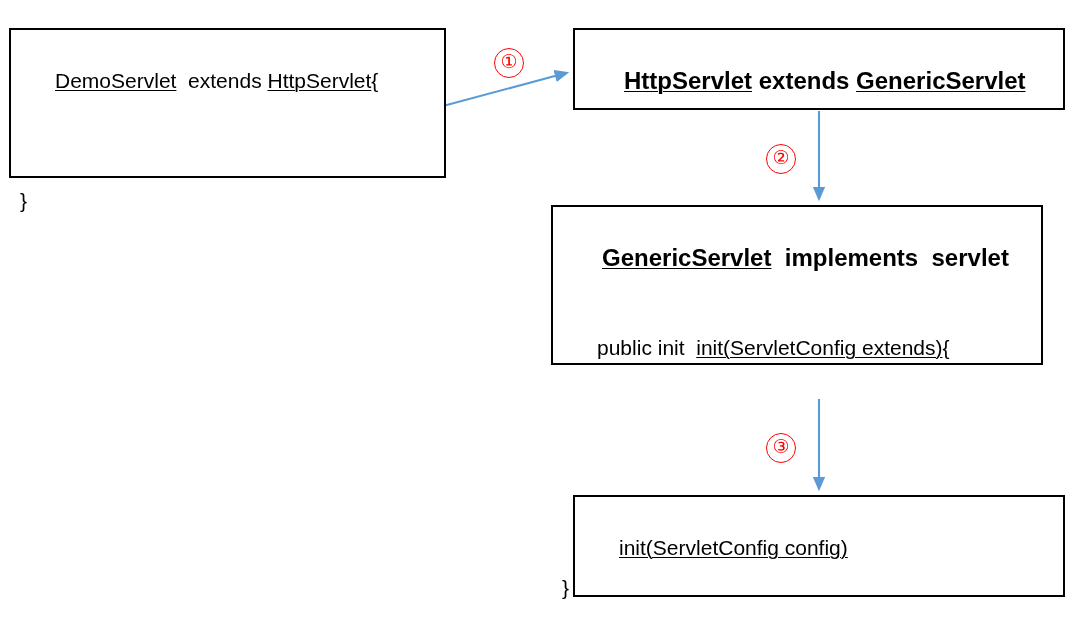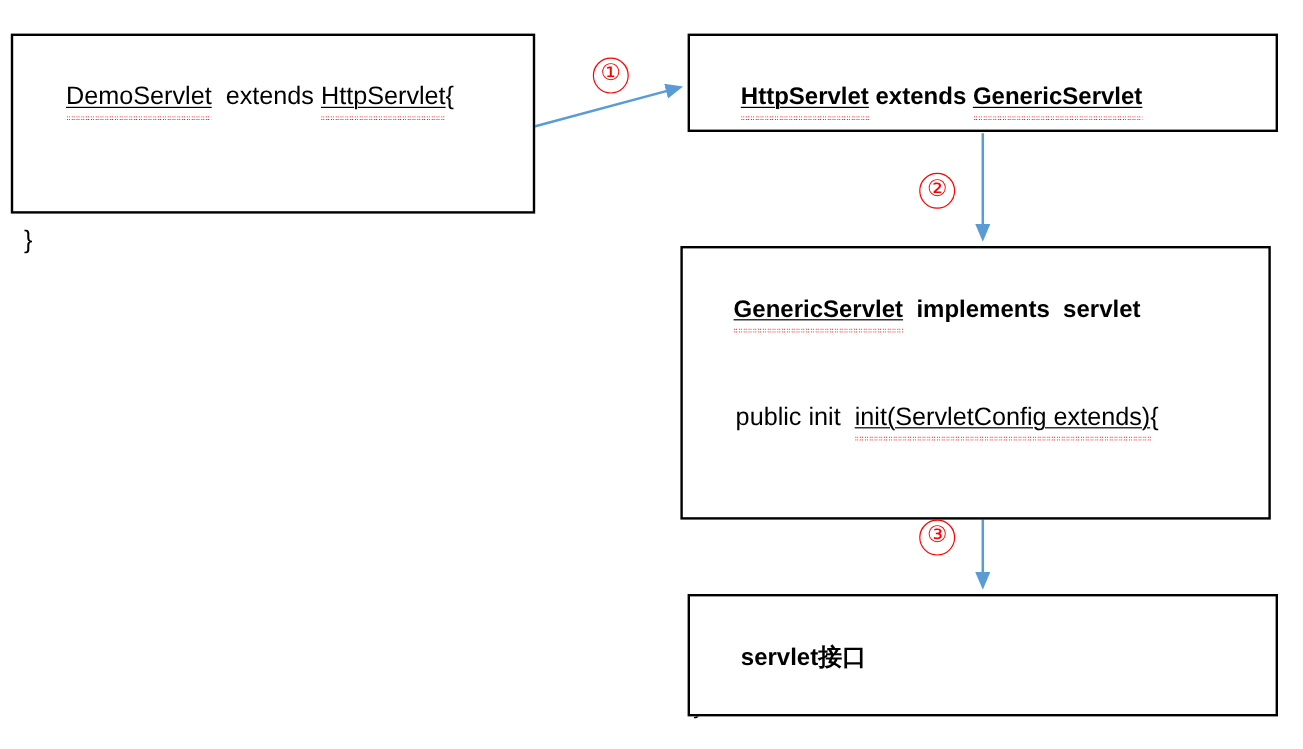--- a/index.html
+++ b/index.html
@@ -28,21 +28,21 @@
     padding: 6px 9px;
   }
   .code-line {
     font-family: Liberation Sans, sans-serif;
     font-size: 21px;
     line-height: 30px;
     white-space: pre;
     color: #000000;
     letter-spacing: 0px;
   }
-  .code-line.bold { font-weight: bold; font-size: 20px; }
+  .code-line.bold { font-weight: bold; font-size: 24px; }
 
   
   .u {
     text-decoration: underline;
     text-decoration-thickness: 1px;
     text-underline-offset: 2px;
   }
   .sq {
     position: relative;
     display: inline-block;
@@ -57,21 +57,21 @@
     background-image:
       linear-gradient(45deg, transparent 45%, #ff0000 45%, #ff0000 55%, transparent 55%),
       linear-gradient(-45deg, transparent 45%, #ff0000 45%, #ff0000 55%, transparent 55%);
     background-size: 4px 3px;
     background-repeat: repeat-x;
   }
 
   
   #box-demo      { left: 9px;   top: 28px;  width: 437px; height: 150px; }
   #box-http      { left: 573px; top: 28px;  width: 492px; height: 82px;  }
-  #box-generic   { left: 567px; top: 205px; width: 492px; height: 228px; }
+  #box-generic   { left: 551px; top: 205px; width: 492px; height: 160px; }
   #box-servlet   { left: 573px; top: 495px; width: 492px; height: 102px; }
 
   
   #arrows {
     position: absolute;
     left: 0; top: 0;
     width: 1086px;
     height: 624px;
     pointer-events: none;
   }
@@ -150,23 +150,20 @@
     <div class="code-line">
       <span>&nbsp;&nbsp;&nbsp;&nbsp;&nbsp;&nbsp;&nbsp;&nbsp;&nbsp;&nbsp;&nbsp;&nbsp;&nbsp;</span><span class="u sq">init();</span>
     </div>
     <div class="code-line">}</div>
     <div class="code-line">
       
     </div>
   </div>
 
   <div class="box" id="box-servlet">
-    <div class="code-line bold">
-      <span>servlet</span><span>接口</span>
-    </div>
     <div class="code-line">
       <span class="u sq">init(ServletConfig config)</span>
     </div>
 
   </div>
 
   <div class="step-num" id="step-1">①</div>
   <div class="step-num" id="step-2">②</div>
   <div class="step-num" id="step-3">③</div>
 

